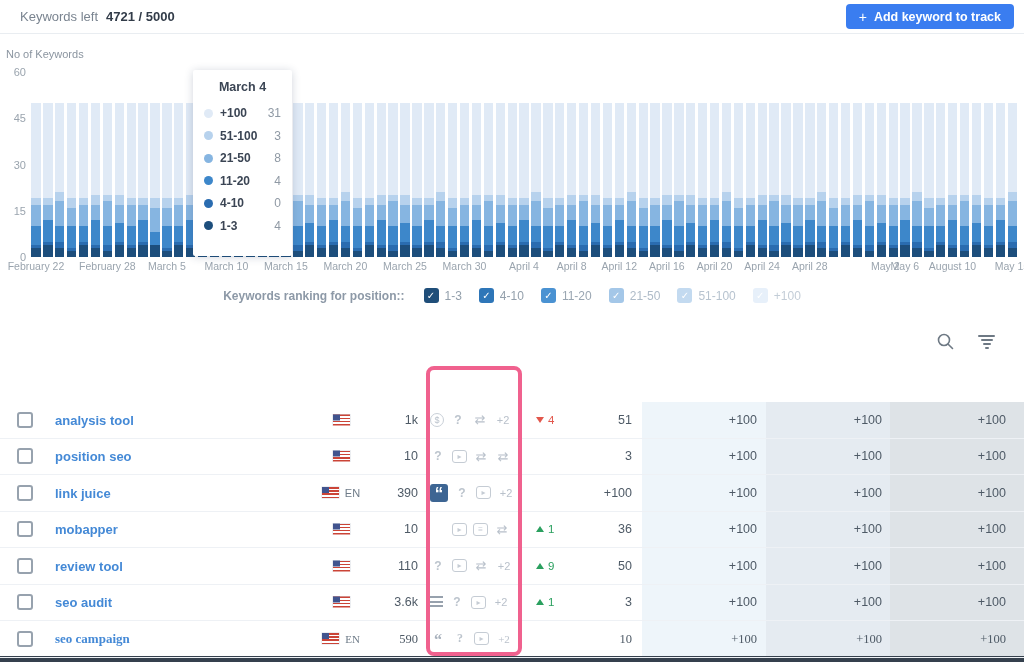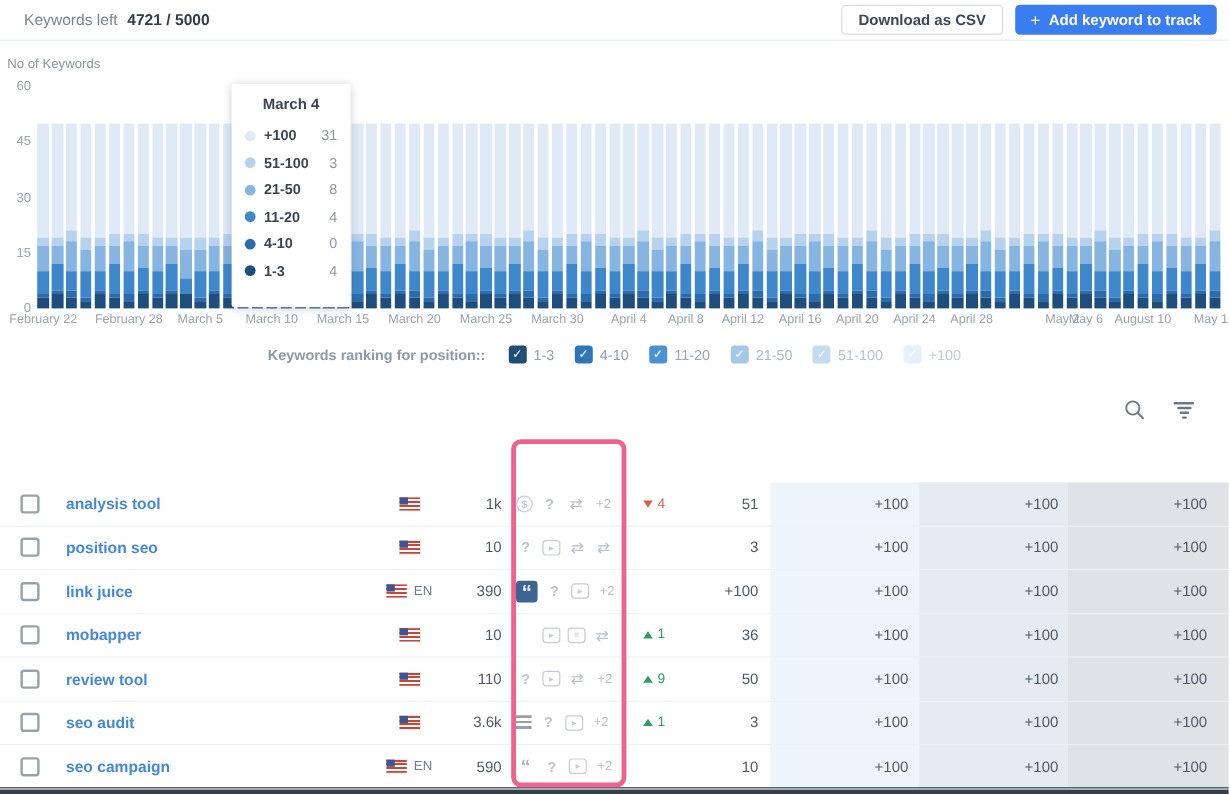--- a/index.html
+++ b/index.html
@@ -95,21 +95,20 @@
   
   #bottom-bar { position:absolute; left:0; top:656px; width:1024px; height:6px; background:#35404d; }
 </style>
 </head>
 <body>
 
 <div class="topbar">
   <span class="kw-left-label">Keywords left</span>
   <span class="kw-left-value">4721 / 5000</span>
   <span class="topbar-spacer"></span>
-  <button class="btn btn-csv">Download as CSV</button>
   <button class="btn btn-add" id="btn-add" style="background: rgb(58, 125, 240);">
     <span class="plus">+</span>
     <span>Add keyword to track</span>
   </button>
 </div>
 
 <div id="chart">
   <div id="ylabel">No of Keywords</div>
   <div id="yticks">
       <span class="ytick" style="top: 32px;">60</span>
@@ -1035,21 +1034,21 @@
         </span>
         <span class="cell c-chg chg-up">
           <span class="arr up"></span>
           <span>1</span>
         </span>
         <span class="cell c-w1">3</span>
         <span class="cell c-w2">+100</span>
         <span class="cell c-w3">+100</span>
         <span class="cell c-w4">+100</span>
       </div>
-      <div class="trow" style="top: 257px;">
+      <div class="trow" style="top: 257px; font-family: Liberation Serif, serif;">
         <span class="cell c-check">
           <span class="cbox"></span>
         </span>
         <span class="cell c-kw"><span class="kw-link">seo campaign</span></span>
         <span class="cell c-loc">
           <span class="flag">
             <span class="canton"></span>
           </span>
           <span class="lang">EN</span>
         </span>

